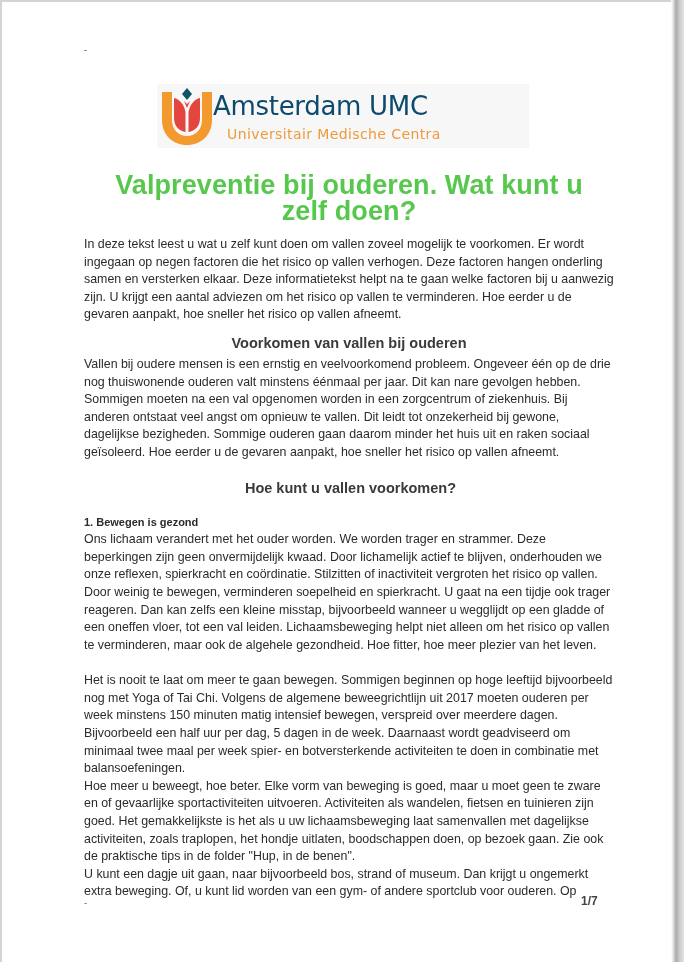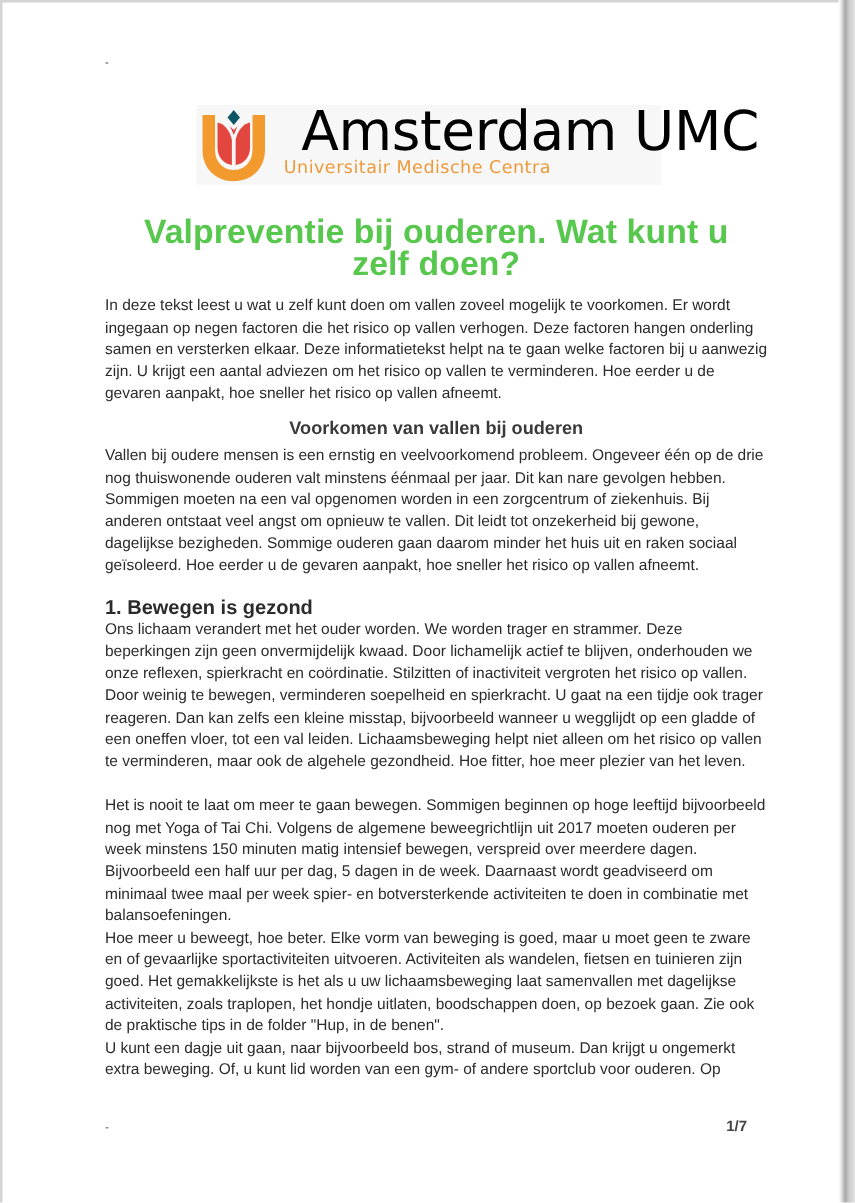--- a/index.html
+++ b/index.html
@@ -26,23 +26,23 @@
     position: absolute; left: 82px;
     font-size: 9px; color: #333; line-height: 1;
   }
   .logo {
     position: absolute; left: 155px; top: 82px;
     width: 372px; height: 64px;
     background: #f7f7f7;
   }
   .logo-mark { position: absolute; left: 3px; top: 2px; width: 54px; height: 60px; }
   .logo-name {
-    position: absolute; left: 84px; top: 2px;
+    position: absolute; left: 56px; top: 2px;
     font-family: "DejaVu Sans", sans-serif;
-    font-size: 44px; line-height: 40px; color: #000000;
+    font-size: 26px; line-height: 40px; color: #0c4a6e;
     letter-spacing: -0.3px; white-space: nowrap;
   }
   .logo-sub {
     position: absolute; left: 70px; top: 42px;
     font-family: "DejaVu Sans", sans-serif;
     font-size: 14px; line-height: 16px; color: #ee9a3a;
     letter-spacing: 0.4px; white-space: nowrap;
   }
   .content {
     position: absolute; left: 82px; top: 158px; width: 530px;
@@ -52,21 +52,21 @@
     margin: 12px; font-size: 27px; line-height: 26px; font-weight: bold;
     color: #57c84d; letter-spacing: 0.1px; text-align: center;
   }
   p {
     margin: 0; font-size: 12.4px; line-height: 17.6px; color: #2b2b2b;
   }
   h2 {
     margin: 0; font-size: 14.5px; line-height: 20px; font-weight: bold; color: #3a3a3a; text-align: center;
   }
   h3 {
-    margin: 0; font-size: 16px; line-height: 17.6px; font-weight: bold; color: #2b2b2b;
+    margin: 0; font-size: 11px; line-height: 17.6px; font-weight: bold; color: #2b2b2b;
   }
   .intro { margin-top: 3px; }
   .s1-title { margin-top: 9px; }
   .s1-body { margin-top: 3px; }
   .s2-title { margin-top: 16px; padding-left: 3px; }
   .s3-title { margin-top: 16px; }
   .gap { height: 18px; }
   .footer {
     position: absolute; left: 82px; top: 895px; width: 510px;
     font-size: 9.5px; color: #555; line-height: 12px;
@@ -95,20 +95,21 @@
     <div class="logo-sub">Universitair Medische Centra</div>
   </div>
 
   <div class="content">
     <h1>Valpreventie bij ouderen.  Wat kunt u zelf doen?</h1>
     <p class="intro">In deze tekst leest u wat u zelf kunt doen om vallen zoveel mogelijk te voorkomen. Er wordt ingegaan op negen factoren die het risico op vallen verhogen. Deze factoren hangen onderling samen en versterken elkaar. Deze informatietekst helpt na te gaan welke factoren bij u aanwezig zijn. U krijgt een aantal adviezen om het risico op vallen te verminderen. Hoe eerder u de gevaren aanpakt, hoe sneller het risico op vallen afneemt.</p>
 
     <h2 class="s1-title">Voorkomen van vallen bij ouderen</h2>
     <p class="s1-body">Vallen bij oudere mensen is een ernstig en veelvoorkomend probleem. Ongeveer één op de drie nog thuiswonende ouderen valt minstens éénmaal per jaar. Dit kan nare gevolgen hebben. Sommigen moeten na een val opgenomen worden in een zorgcentrum of ziekenhuis. Bij anderen ontstaat veel angst om opnieuw te vallen. Dit leidt tot onzekerheid bij gewone, dagelijkse bezigheden. Sommige ouderen gaan daarom minder het huis uit en raken sociaal geïsoleerd. Hoe eerder u de gevaren aanpakt, hoe sneller het risico op vallen afneemt.</p>
 
+    <h2 class="s2-title">Hoe kunt u vallen voorkomen?</h2>
 
     <h3 class="s3-title">1. Bewegen is gezond</h3>
     <p>Ons lichaam verandert met het ouder worden. We worden trager en strammer. Deze beperkingen zijn geen onvermijdelijk kwaad. Door lichamelijk actief te blijven, onderhouden we onze reflexen, spierkracht en coördinatie. Stilzitten of inactiviteit vergroten het risico op vallen. Door weinig te bewegen, verminderen soepelheid en spierkracht. U gaat na een tijdje ook trager reageren. Dan kan zelfs een kleine misstap, bijvoorbeeld wanneer u wegglijdt op een gladde of een oneffen vloer, tot een val leiden. Lichaamsbeweging helpt niet alleen om het risico op vallen te verminderen, maar ook de algehele gezondheid. Hoe fitter, hoe meer plezier van het leven.</p>
     <div class="gap"></div>
     <p>Het is nooit te laat om meer te gaan bewegen. Sommigen beginnen op hoge leeftijd bijvoorbeeld nog met Yoga of Tai Chi. Volgens de algemene beweegrichtlijn uit 2017 moeten ouderen per week minstens 150 minuten matig intensief bewegen,  verspreid over meerdere dagen. Bijvoorbeeld een half uur per dag, 5 dagen in de week. Daarnaast wordt geadviseerd om minimaal twee maal per week spier- en botversterkende activiteiten te doen in combinatie met balansoefeningen.</p>
     <p>Hoe meer u beweegt, hoe beter. Elke vorm van beweging is goed, maar u moet geen te zware en of gevaarlijke sportactiviteiten uitvoeren. Activiteiten als wandelen, fietsen en tuinieren zijn goed. Het gemakkelijkste is het als u uw lichaamsbeweging laat samenvallen met dagelijkse activiteiten, zoals traplopen, het hondje uitlaten, boodschappen doen, op bezoek gaan.  Zie ook de praktische tips in de folder "Hup, in de benen".</p>
     <p>U kunt een dagje uit gaan, naar bijvoorbeeld bos, strand of museum. Dan krijgt u ongemerkt extra beweging. Of, u kunt lid worden van een gym- of andere sportclub voor ouderen.  Op</p>
   </div>
 
   <div class="footer">

